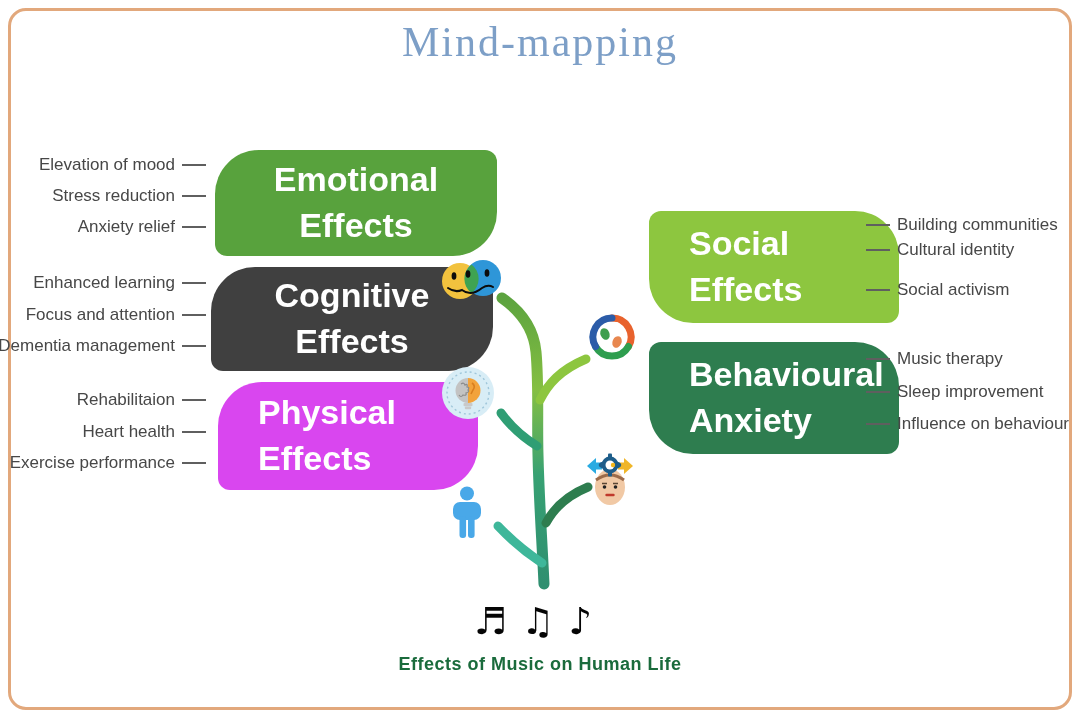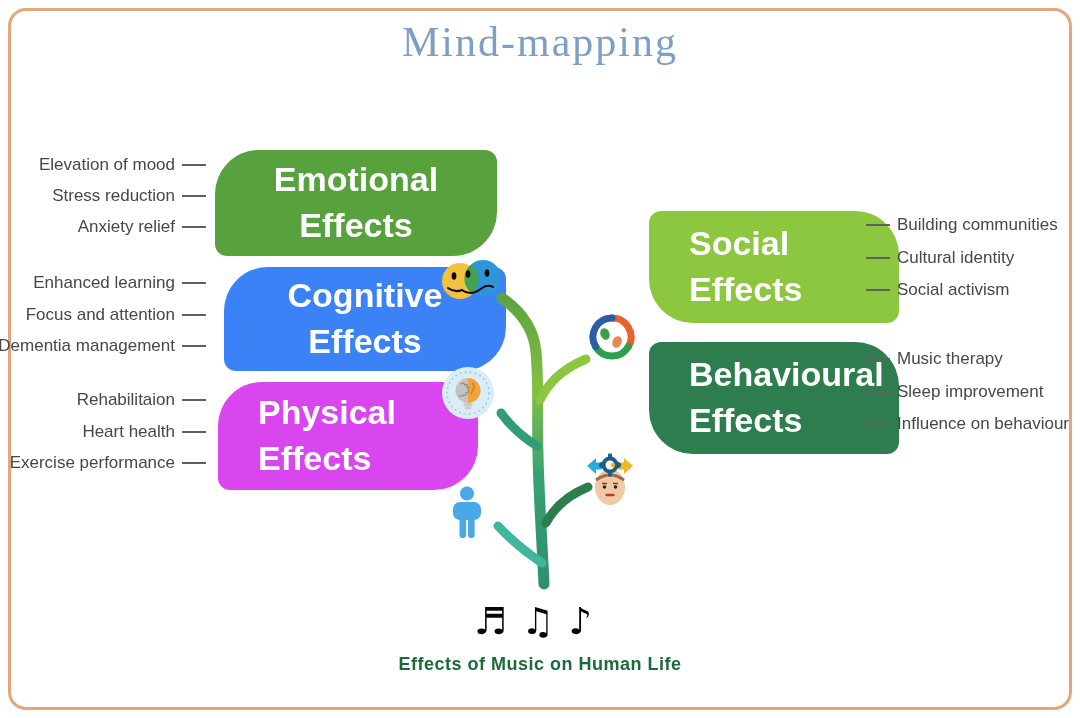--- a/index.html
+++ b/index.html
@@ -46,32 +46,32 @@
 
 <div id="canvas">
 
   <div class="frame"></div>
 
   <div class="title">Mind-mapping</div>
 
   <div class="bubble bl center" style="left: 215px; top: 150px; width: 222px; height: 106px; background-color: rgb(88, 162, 61);">
     <span>Emotional Effects</span>
   </div>
-  <div class="bubble bl center" style="left: 224px; top: 267px; width: 222px; height: 104px; background-color: #3b82f6;">
+  <div class="bubble bl center" style="left: 211px; top: 267px; width: 222px; height: 104px; background-color: #404040;">
     <span>Cognitive Effects</span>
   </div>
   <div class="bubble bl lefttext" style="left: 218px; top: 382px; width: 220px; height: 108px; background-color: #d946ef;">
     <span>Physical Effects</span>
   </div>
 
   <div class="bubble br lefttext" style="left: 649px; top: 211px; width: 210px; height: 112px; background-color: rgb(141, 198, 63);">
     <span>Social Effects</span>
   </div>
   <div class="bubble br lefttext" style="left: 649px; top: 342px; width: 210px; height: 112px; background-color: rgb(46, 125, 79);">
-    <span>Behavioural Effects</span>
+    <span>Behavioural Anxiety</span>
   </div>
 
   <div class="leaf-row lft" style="top:155px;">
     <span>Elevation of mood</span>
     <span class="dash"></span>
   </div>
   <div class="leaf-row lft" style="top:186px;">
     <span>Stress reduction</span>
     <span class="dash"></span>
   </div>
@@ -103,21 +103,21 @@
   </div>
   <div class="leaf-row lft" style="top:453px;">
     <span>Exercise performance</span>
     <span class="dash"></span>
   </div>
 
   <div class="leaf-row rgt" style="top:215px;">
     <span class="dash"></span>
     <span>Building communities</span>
   </div>
-  <div class="leaf-row rgt" style="top:248px;">
+  <div class="leaf-row rgt" style="top:240px;">
     <span class="dash"></span>
     <span>Cultural identity</span>
   </div>
   <div class="leaf-row rgt" style="top:280px;">
     <span class="dash"></span>
     <span>Social activism</span>
   </div>
 
   <div class="leaf-row rgt" style="top:349px;">
     <span class="dash"></span>

